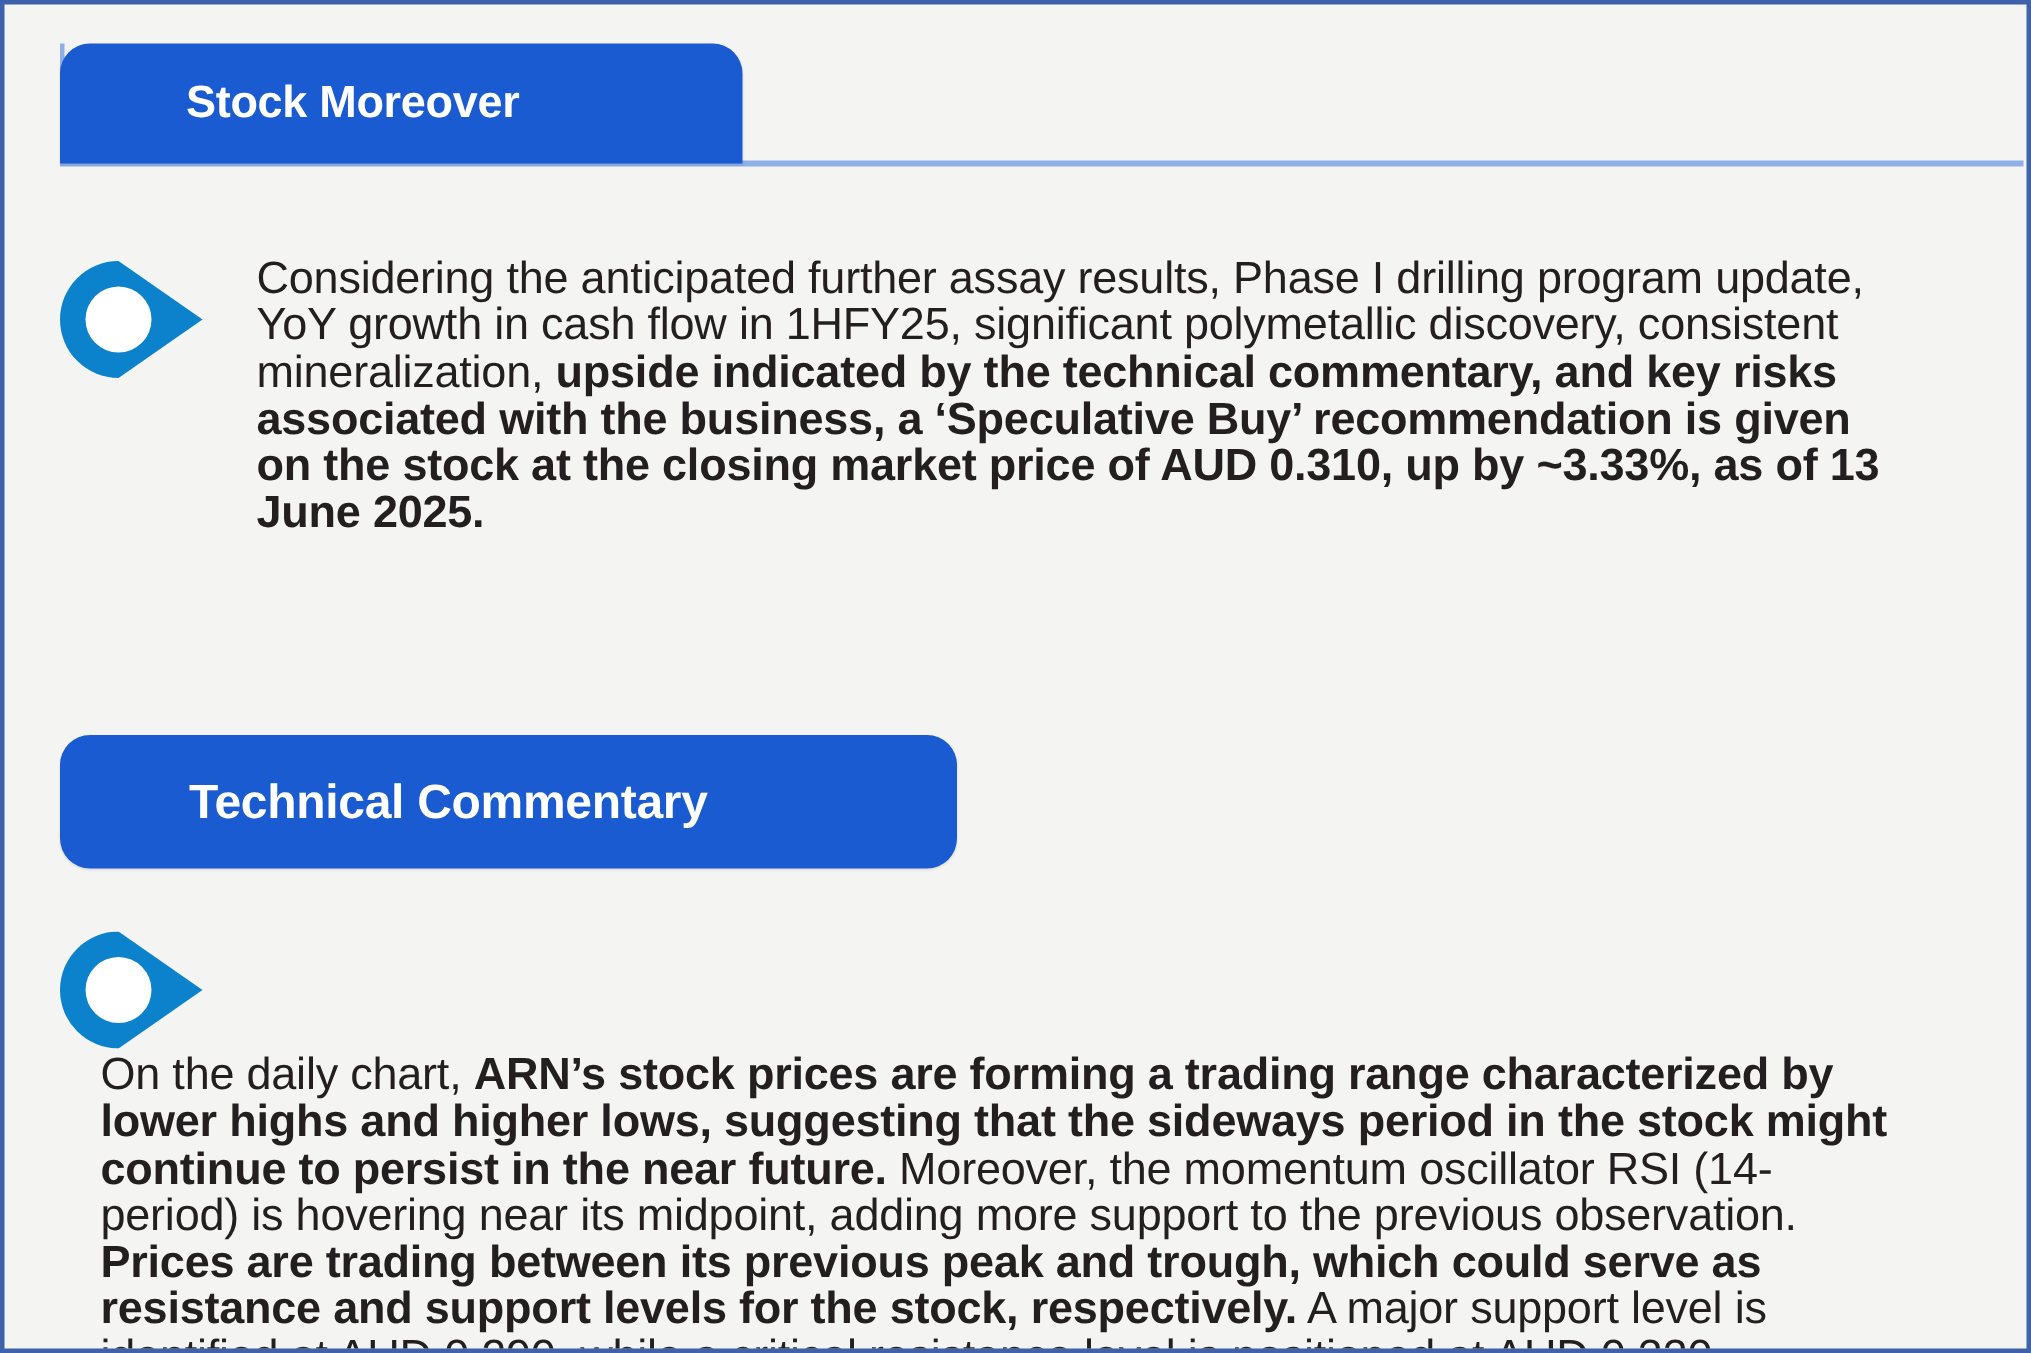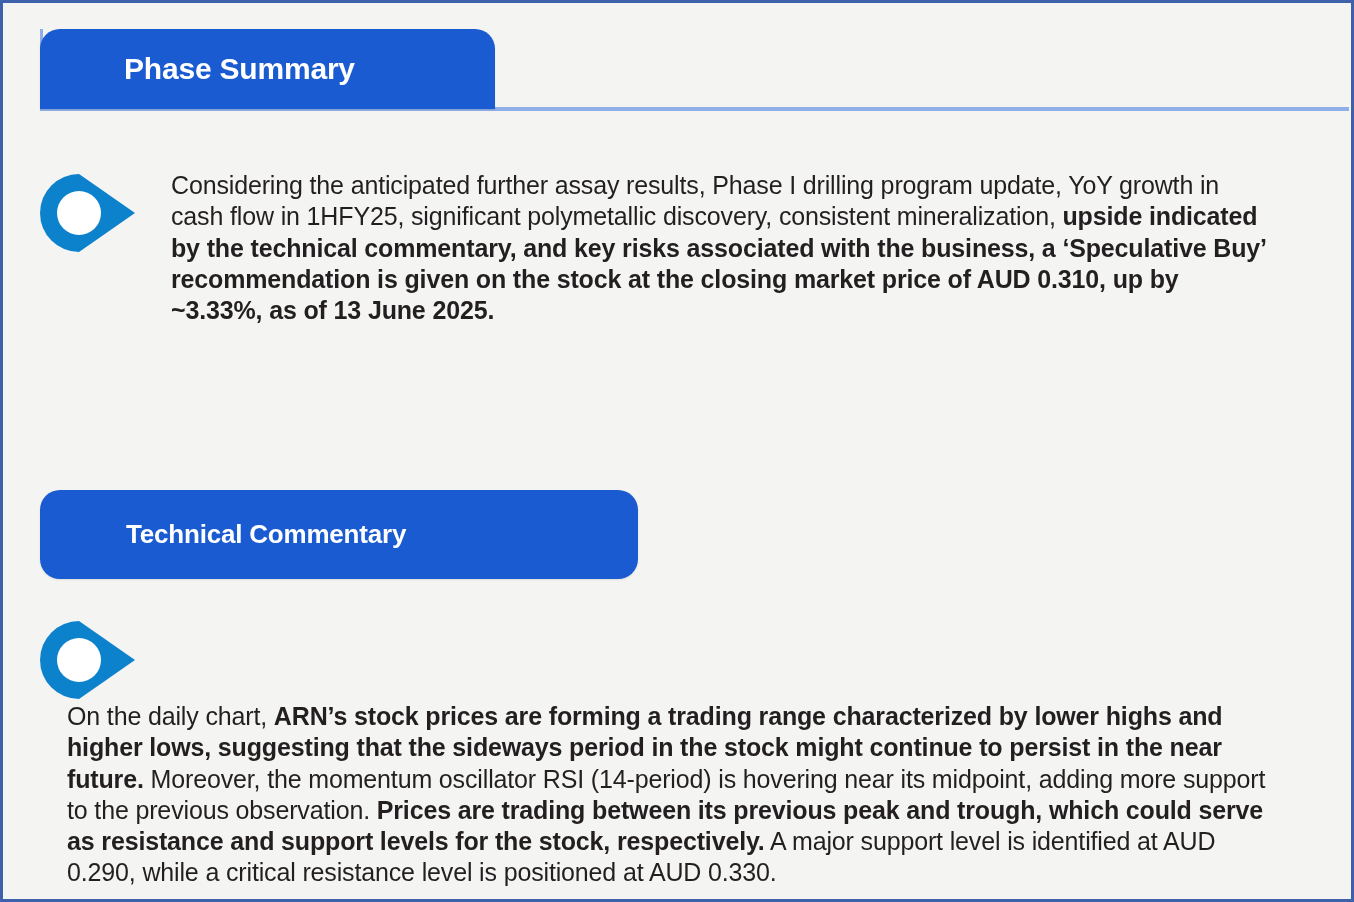--- a/index.html
+++ b/index.html
@@ -87,21 +87,21 @@
     width: 598px;
     height: 89px;
     background: #1a5bd1;
     border-radius: 20px 20px 20px 20px;
     display: flex;
     align-items: center;
     box-shadow: 0 1px 2px rgba(0,0,0,0.10);
   }
   .section-pill-label {
     color: #ffffff;
-    font-size: 26px;
+    font-size: 32px;
     font-weight: bold;
     letter-spacing: -0.2px;
     padding-left: 86px;
   }
 
   
   .bullet-block {
     position: absolute;
     display: flex;
     align-items: flex-start;
@@ -114,41 +114,41 @@
     flex: 0 0 auto;
     width: 104px;
     height: 78px;
     margin-top: 6px;
   }
   .marker svg { display: block; }
 
   .para {
     flex: 1 1 auto;
     color: #231f20;
-    font-size: 25px;
+    font-size: 30px;
     line-height: 31.3px;
     letter-spacing: -0.15px;
     padding-left: 27px;
     padding-top: 2px;
   }
   .para b { font-weight: bold; }
   .para .reg { font-weight: normal; }
 </style>
 </head>
 <body>
 
 <div class="page">
 
   <div class="summary-header">
 
     <div class="tab-underline"></div>
     <div class="tab-underline-left"></div>
 
     <div class="tab">
-      <span class="tab-label">Phase Summary</span>
+      <span class="tab-label">Stock Moreover</span>
     </div>
 
   </div>
 
   <div class="bullet-block first">
     <div class="marker">
       <svg width="104" height="78" viewBox="0 0 104 78" aria-hidden="true">
         <path d="M39 0 A39 39 0 1 0 39 78 L95 39 Z" fill="#0d82cc"></path>
         <circle cx="39" cy="39" r="22" fill="#ffffff"></circle>
       </svg>

